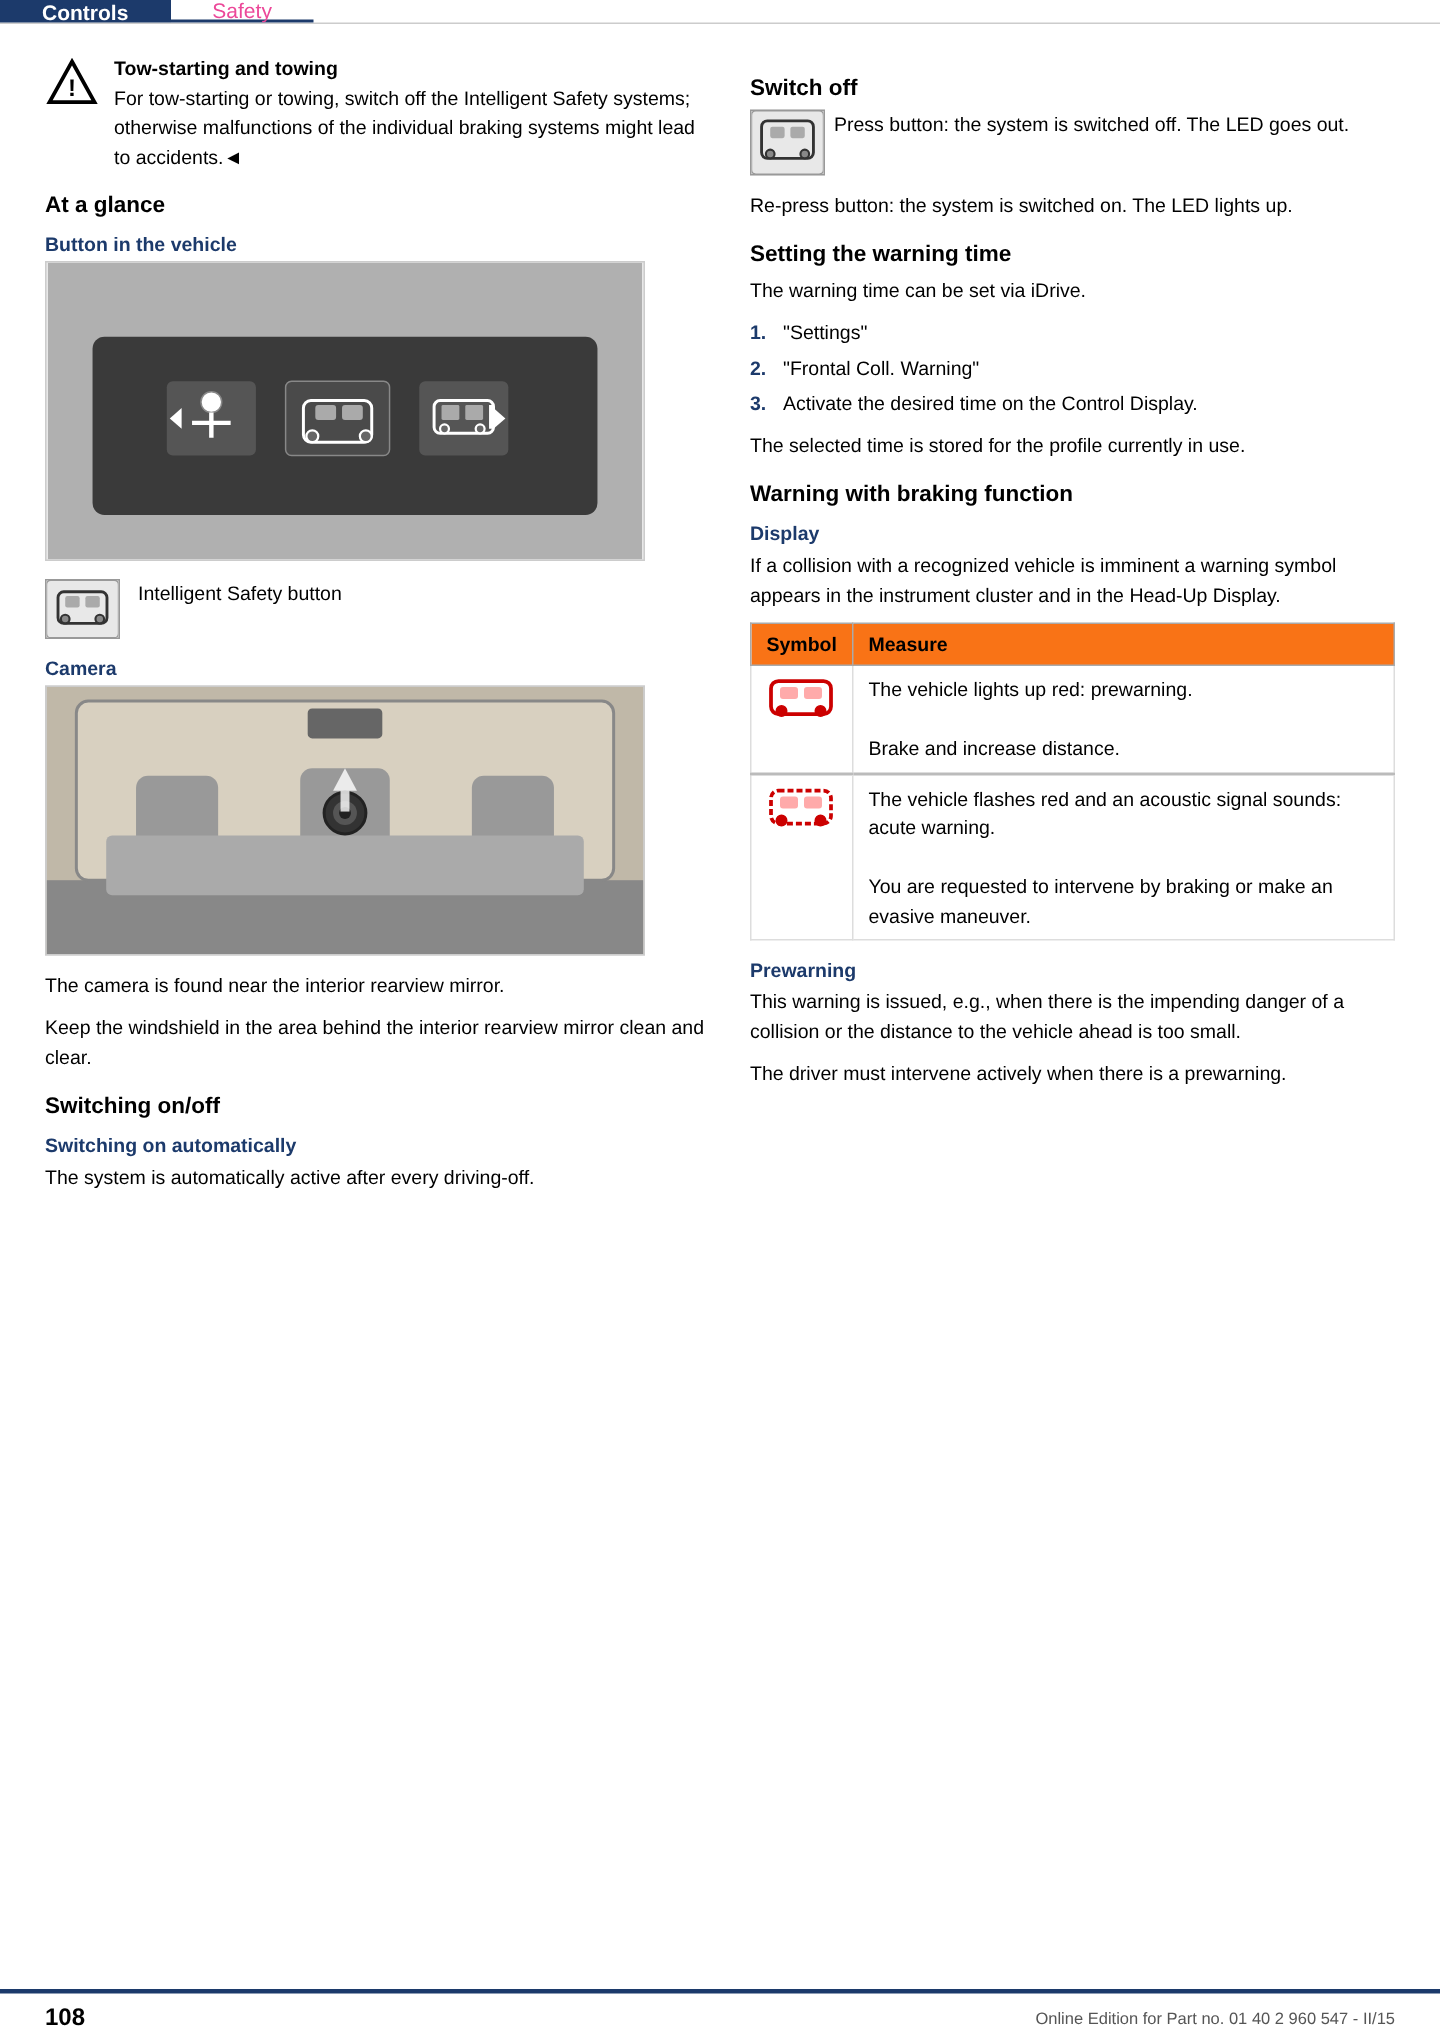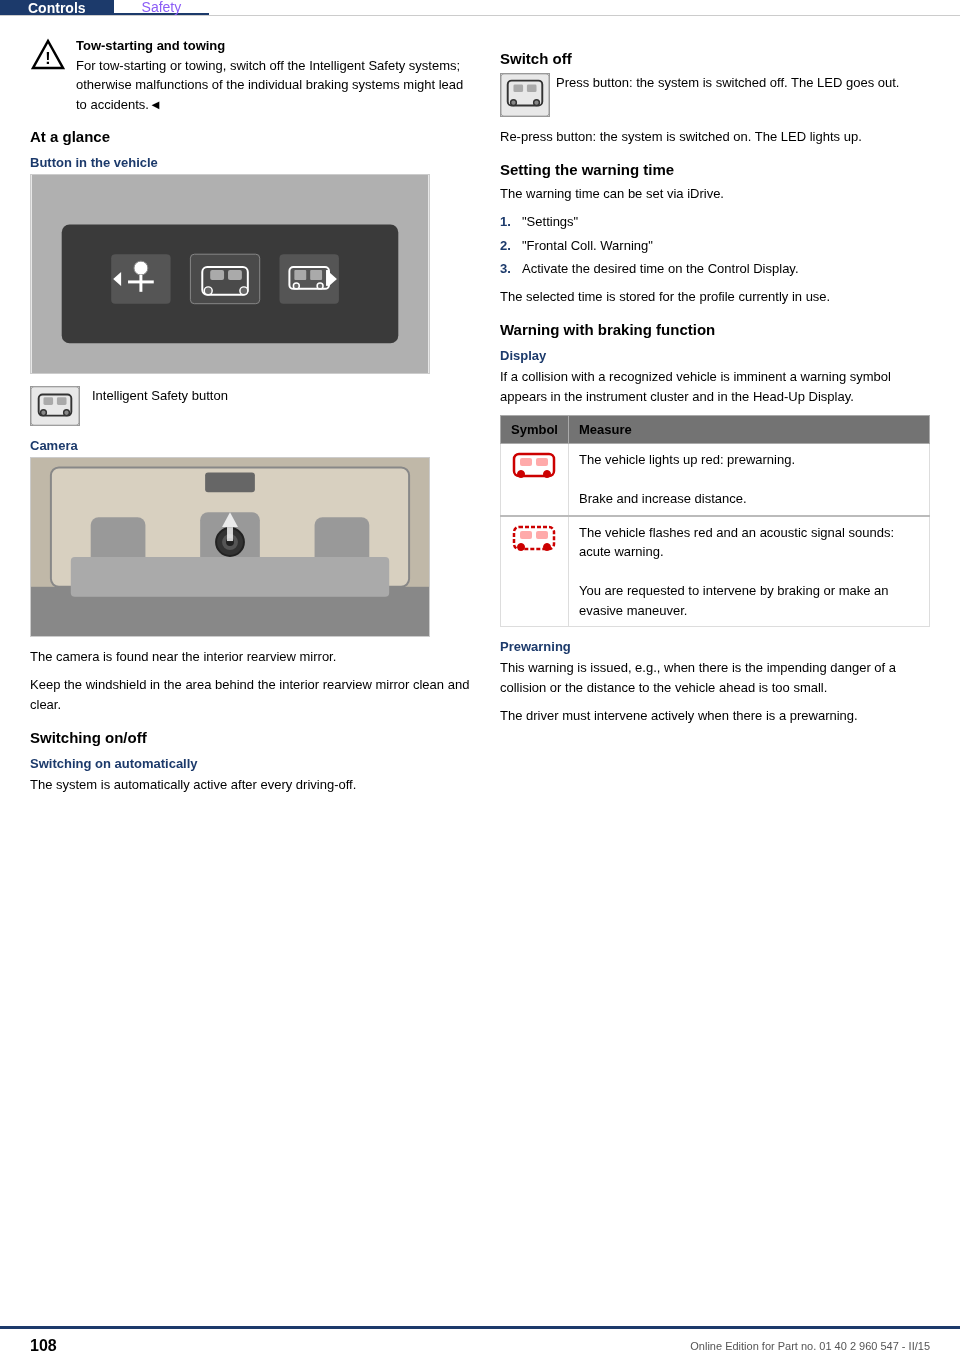--- a/index.html
+++ b/index.html
@@ -24,21 +24,21 @@
       color: #fff;
       display: flex;
       align-items: center;
       justify-content: center;
       padding: 0 28px;
       font-size: 14px;
       font-weight: bold;
     }
     .header-safety {
       background: #fff;
-      color: #8b5cf6;
+      color: #ec4899;
       display: flex;
       align-items: center;
       padding: 0 28px;
       font-size: 14px;
       border-bottom: 2px solid #1c3a6b;
     }
 
     
     .content {
       display: flex;
@@ -175,21 +175,21 @@
     }
 
     
     .warning-table {
       width: 100%;
       border-collapse: collapse;
       margin-bottom: 12px;
       font-size: 13px;
     }
     .warning-table th {
-      background: #737373;
+      background: #f97316;
       padding: 6px 10px;
       text-align: left;
       font-weight: bold;
       border: 1px solid #aaa;
     }
     .warning-table td {
       padding: 6px 10px;
       vertical-align: top;
       border: 1px solid #ddd;
       line-height: 1.5;

